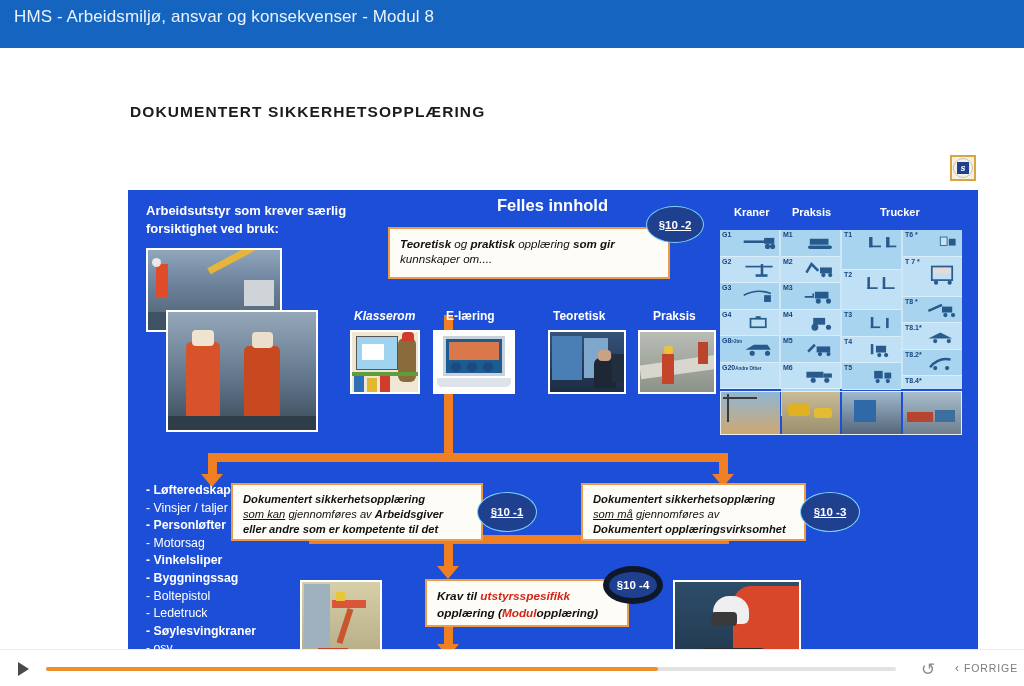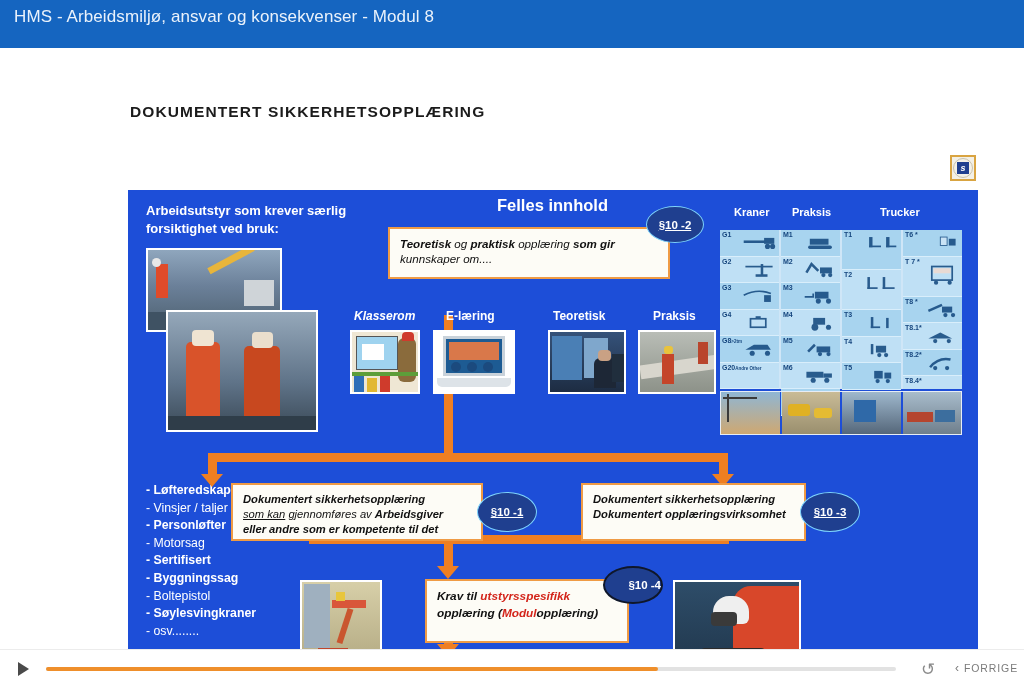--- a/index.html
+++ b/index.html
@@ -84,21 +84,21 @@
 
   
   .badge{
     position:absolute;
     border-radius:50%;
     display:flex;align-items:center;justify-content:center;
     font-size:11.5px; font-weight:700; color:#ffffff;
     background:#1f3f8f;
   }
   .badge.orange{ border:1px solid #7dd3fc;text-decoration:underline; }
-  .badge.green{ border:2px solid #0f172a;justify-content:flex-end; }
+  .badge.green{ border:6px solid #0f172a; }
 
   
   .hdr-lbl{ position:absolute; font-size:12px; font-weight:700; color:#ffffff; }
 
   
   #left-heading{
     position:absolute; left:18px; top:12px; width:230px;
     font-size:13px; font-weight:700; color:#ffffff; line-height:18px;
   }
 
@@ -206,23 +206,24 @@
         <div style="position:absolute;left:76px;top:34px;width:36px;height:70px;background:#c8481f;border-radius:5px 5px 0 0;"></div>
         <div style="position:absolute;left:84px;top:20px;width:21px;height:16px;background:#eadfcd;border-radius:4px;"></div>
         <div style="position:absolute;left:0;top:104px;width:152px;height:18px;background:#2f3d49;"></div>
       </div>
 
       <ul id="equip-list">
         <li style="font-weight:700">- Løfteredskap</li>
         <li>- Vinsjer / taljer</li>
         <li style="font-weight:700">- Personløfter</li>
         <li>- Motorsag</li>
-        <li style="font-weight:700">- Sertifisert</li>
+        <li style="font-weight:700">- Vinkelsliper</li>
         <li style="font-weight:700">- Byggningssag</li>
         <li>- Boltepistol</li>
+        <li>- Ledetruck</li>
         <li style="font-weight:700">- Søylesvingkraner</li>
         <li>- osv........</li>
       </ul>
 
       <div id="felles">Felles innhold</div>
 
       <div class="conn" style="left:316px;top:125px;width:9px;height:147px;"></div>
 
       <div class="conn" style="left:80px;top:263px;width:520px;height:9px;"></div>
 
@@ -300,27 +301,30 @@
           <u>som kan</u><span> gjennomføres av </span><span class="bold">Arbeidsgiver</span>
         </div>
         <div class="bold">eller andre som er kompetente til det</div>
       </div>
       <div class="badge orange" style="left:349px;top:302px;width:60px;height:40px;">
         <span>§10 -1</span>
       </div>
 
       <div class="callout" style="left:453px;top:293px;width:225px;height:58px;">
         <div class="bold">Dokumentert sikkerhetsopplæring</div>
+        <div>
+          <u>som må</u><span> gjennomføres av</span>
+        </div>
         <div class="bold">Dokumentert opplæringsvirksomhet</div>
       </div>
       <div class="badge orange" style="left:672px;top:302px;width:60px;height:40px;">
         <span>§10 -3</span>
       </div>
 
-      <div class="callout" style="left:297px;top:389px;width:204px;height:64px;font-size:11.8px;line-height:17px;">
+      <div class="callout" style="left:297px;top:389px;width:204px;height:48px;font-size:11.8px;line-height:17px;">
         <div>
           <span class="bold">Krav til </span><span class="bold" style="color:#d3241a">utstyrsspesifikk</span>
         </div>
         <div>
           <span class="bold">opplæring  (</span><span class="bold" style="color:#d3241a">Modul</span><span class="bold">opplæring)</span>
         </div>
       </div>
       <div class="badge green" style="left:475px;top:376px;width:60px;height:38px;">
         <span>§10 -4</span>
       </div>

